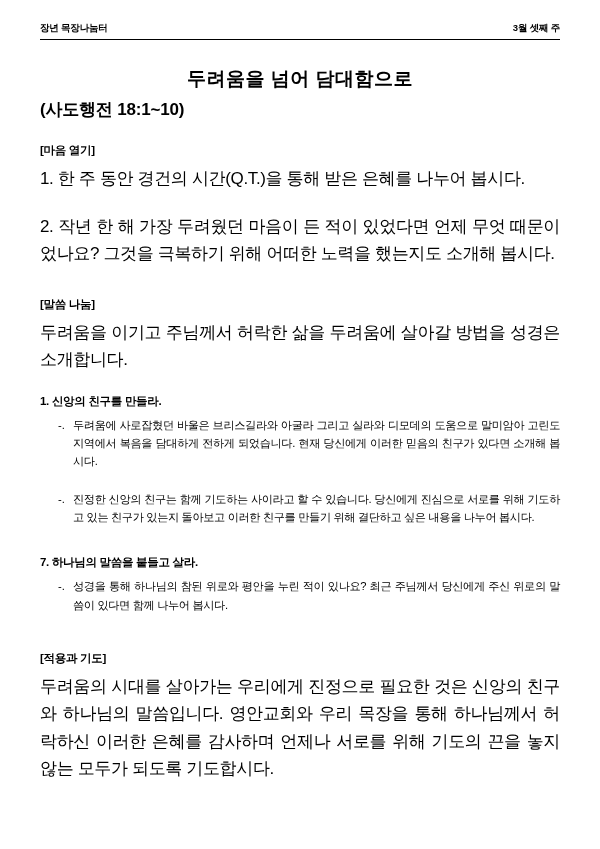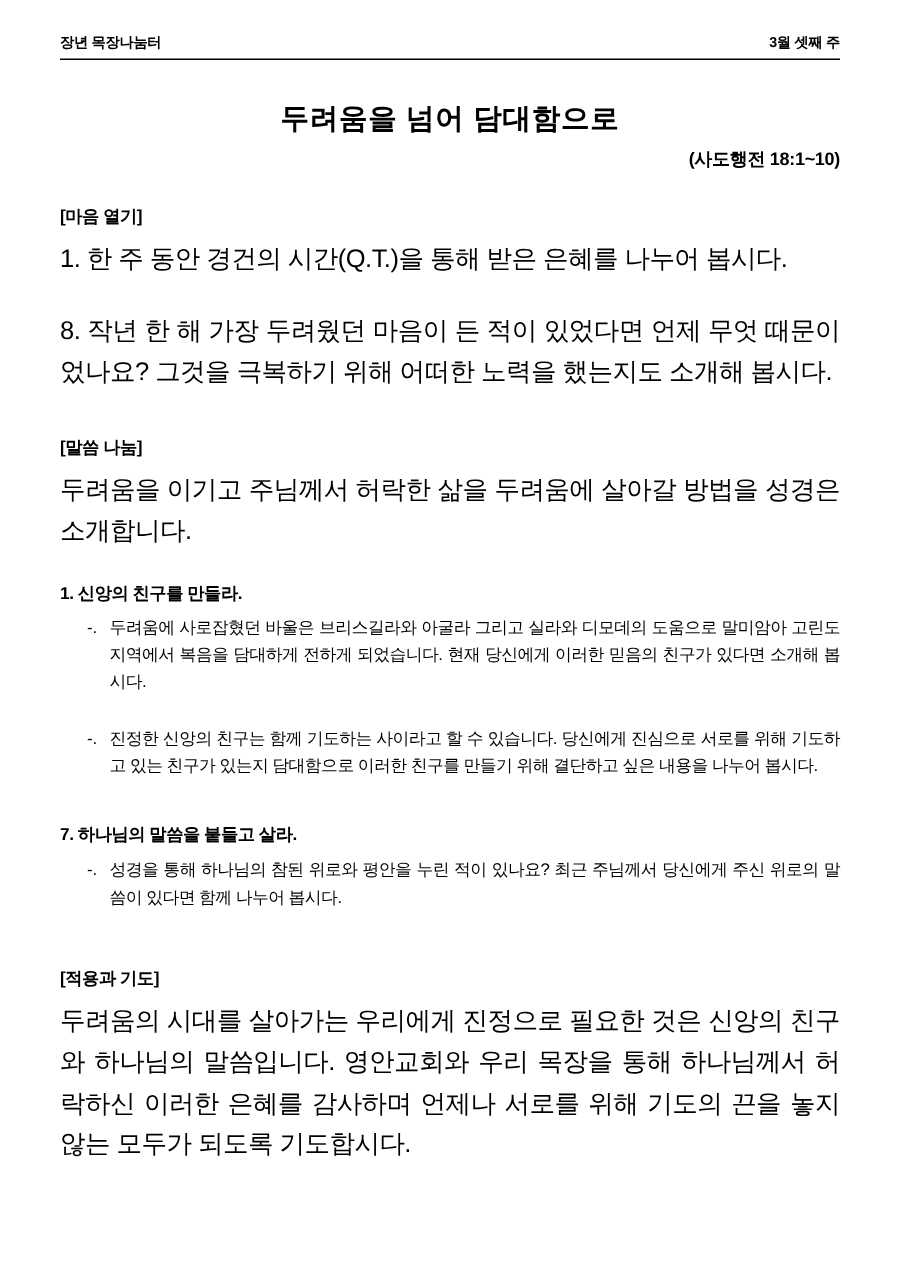--- a/index.html
+++ b/index.html
@@ -38,22 +38,22 @@
   }
   
   .title {
     text-align: center;
     font-size: 19px;
     font-weight: bold;
     letter-spacing: 0.5px;
     margin: 0 0 6px 0;
   }
   .subtitle {
-    text-align: right;
-    font-size: 12px;
+    text-align: left;
+    font-size: 17px;
     font-weight: bold;
     letter-spacing: -0.2px;
     margin: 0 0 22px 0;
   }
   
   .section-head {
     font-size: 11.5px;
     font-weight: bold;
     margin: 0 0 7px 0;
     letter-spacing: -0.3px;
@@ -105,38 +105,38 @@
     <span>3월 셋째 주</span>
   </div>
   <div class="header-rule"></div>
 
   <h1 class="title">두려움을 넘어  담대함으로</h1>
   <div class="subtitle">(사도행전 18:1~10)</div>
 
   <div class="section-head">[마음 열기]</div>
   <p class="para">1. 한 주 동안 경건의 시간(Q.T.)을 통해 받은 은혜를 나누어 봅시다.</p>
   <div class="gap-sm"></div>
-  <p class="para">8. 작년 한 해 가장 두려웠던 마음이 든 적이 있었다면 언제 무엇 때문이었나요? 그것을 극복하기 위해 어떠한 노력을 했는지도 소개해 봅시다.</p>
+  <p class="para">2. 작년 한 해 가장 두려웠던 마음이 든 적이 있었다면 언제 무엇 때문이었나요? 그것을 극복하기 위해 어떠한 노력을 했는지도 소개해 봅시다.</p>
 
   <div class="gap-md"></div>
 
   <div class="section-head">[말씀 나눔]</div>
   <p class="para">두려움을 이기고 주님께서 허락한 삶을 두려움에 살아갈 방법을 성경은 소개합니다.</p>
 
   <div class="gap-sm"></div>
 
   <div class="num-head">1. 신앙의 친구를 만들라.</div>
   <div class="bullet-item">
     <span class="bullet-mark">-.</span>
     <span class="bullet-text">두려움에 사로잡혔던 바울은 브리스길라와 아굴라 그리고 실라와 디모데의 도움으로 말미암아 고린도 지역에서 복음을 담대하게 전하게 되었습니다. 현재 당신에게 이러한 믿음의 친구가 있다면 소개해 봅시다.</span>
   </div>
   <div class="gap-sm"></div>
   <div class="bullet-item">
     <span class="bullet-mark">-.</span>
-    <span class="bullet-text">진정한 신앙의 친구는 함께 기도하는 사이라고 할 수 있습니다. 당신에게 진심으로 서로를 위해 기도하고 있는 친구가 있는지 담대함으로 이러한 친구를 만들기 위해 결단하고 싶은 내용을 나누어 봅시다.</span>
+    <span class="bullet-text">진정한 신앙의 친구는 함께 기도하는 사이라고 할 수 있습니다. 당신에게 진심으로 서로를 위해 기도하고 있는 친구가 있는지 돌아보고 이러한 친구를 만들기 위해 결단하고 싶은 내용을 나누어 봅시다.</span>
   </div>
 
   <div class="gap-md"></div>
 
   <div class="num-head">7. 하나님의 말씀을 붙들고 살라.</div>
   <div class="bullet-item">
     <span class="bullet-mark">-.</span>
     <span class="bullet-text">성경을 통해 하나님의 참된 위로와 평안을 누린 적이 있나요? 최근 주님께서 당신에게 주신 위로의 말씀이 있다면 함께 나누어 봅시다.</span>
   </div>
 

